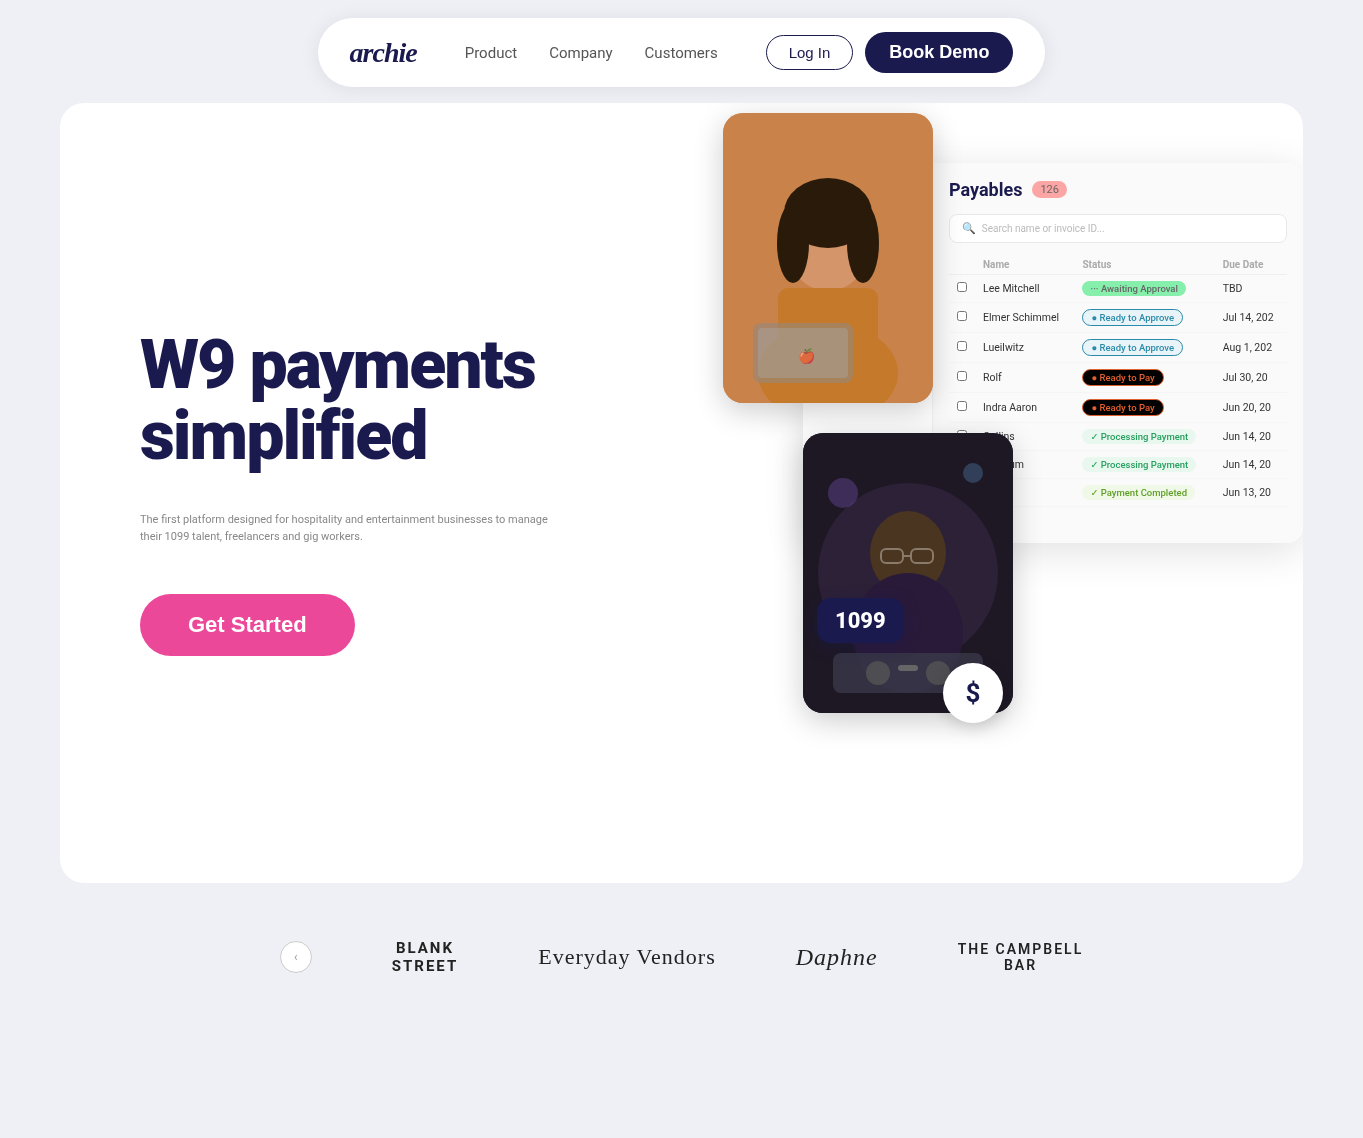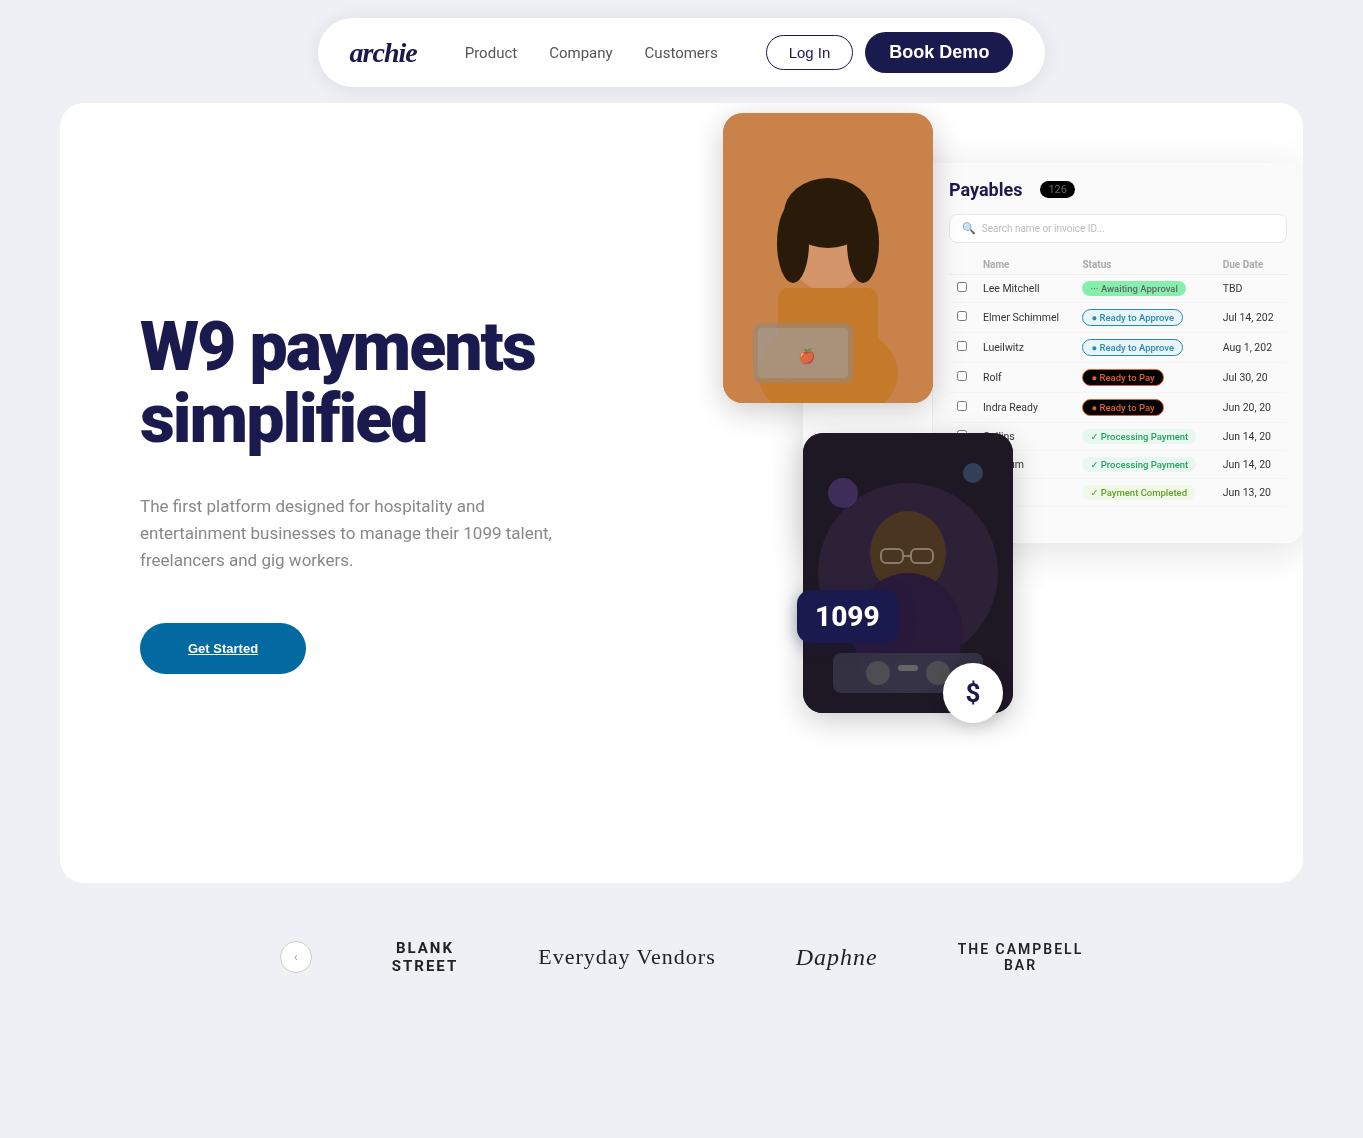--- a/index.html
+++ b/index.html
@@ -95,36 +95,35 @@
     }
     .hero-title {
       font-size: 68px;
       font-weight: 900;
       color: #1a1a4e;
       line-height: 1.05;
       margin-bottom: 38px;
       letter-spacing: -2px;
     }
     .hero-subtitle {
-      font-size: 17px;
+      font-size: 11px;
       color: #888;
       line-height: 1.6;
       margin-bottom: 48px;
       max-width: 420px;
     }
     .btn-get-started {
-      background: #0369a1;
+      background: #ec4899;
       color: #fff;
       border: none;
       padding: 18px 48px;
       border-radius: 50px;
-      font-size: 13px;
+      font-size: 22px;
       font-weight: 600;
       cursor: pointer;
-      text-decoration: underline;
     }
 
     
     .dashboard-mockup {
       position: absolute;
       right: -20px;
       top: 40px;
       width: 620px;
       height: 680px;
     }
@@ -197,26 +196,25 @@
       align-items: center;
       gap: 10px;
       margin-bottom: 14px;
     }
     .payables-title {
       font-size: 18px;
       font-weight: 700;
       color: #1a1a4e;
     }
     .payables-badge {
-      background: #000000;
+      background: #fca5a5;
       color: #666;
       font-size: 11px;
       padding: 2px 8px;
       border-radius: 20px;
-      margin-left: 8px;
     }
     .search-bar {
       background: #fff;
       border: 1px solid #e8e8e8;
       border-radius: 8px;
       padding: 7px 12px;
       font-size: 11px;
       color: #aaa;
       margin-bottom: 12px;
       width: 100%;
@@ -276,25 +274,25 @@
       height: 280px;
       border-radius: 20px;
       overflow: hidden;
       box-shadow: 0 8px 30px rgba(0,0,0,0.2);
       background: linear-gradient(135deg, #2a2a3a 0%, #1a1a2e 100%);
     }
 
     
     .badge-1099 {
       position: absolute;
-      left: 94px;
+      left: 114px;
       bottom: 180px;
       background: #1a1a4e;
       color: #fff;
-      font-size: 28px;
+      font-size: 22px;
       font-weight: 800;
       padding: 10px 18px;
       border-radius: 14px;
       box-shadow: 0 4px 16px rgba(26,26,78,0.4);
     }
 
     
     .badge-dollar {
       position: absolute;
       left: 240px;
@@ -465,21 +463,21 @@
       <td>Rolf</td>
       <td>
         <span class="status-badge status-ready-pay">
           ● Ready to Pay
         </span>
       </td>
       <td>Jul 30, 20</td>
     </tr>
               <tr>
       <td><input type="checkbox" style="width: 10px; height: 10px;"></td>
-      <td>Indra Ready</td>
+      <td>Indra Aaron</td>
       <td>
         <span class="status-badge status-ready-pay">
           ● Ready to Pay
         </span>
       </td>
       <td>Jun 20, 20</td>
     </tr>
               <tr>
       <td><input type="checkbox" style="width: 10px; height: 10px;"></td>
       <td>Collins</td>

